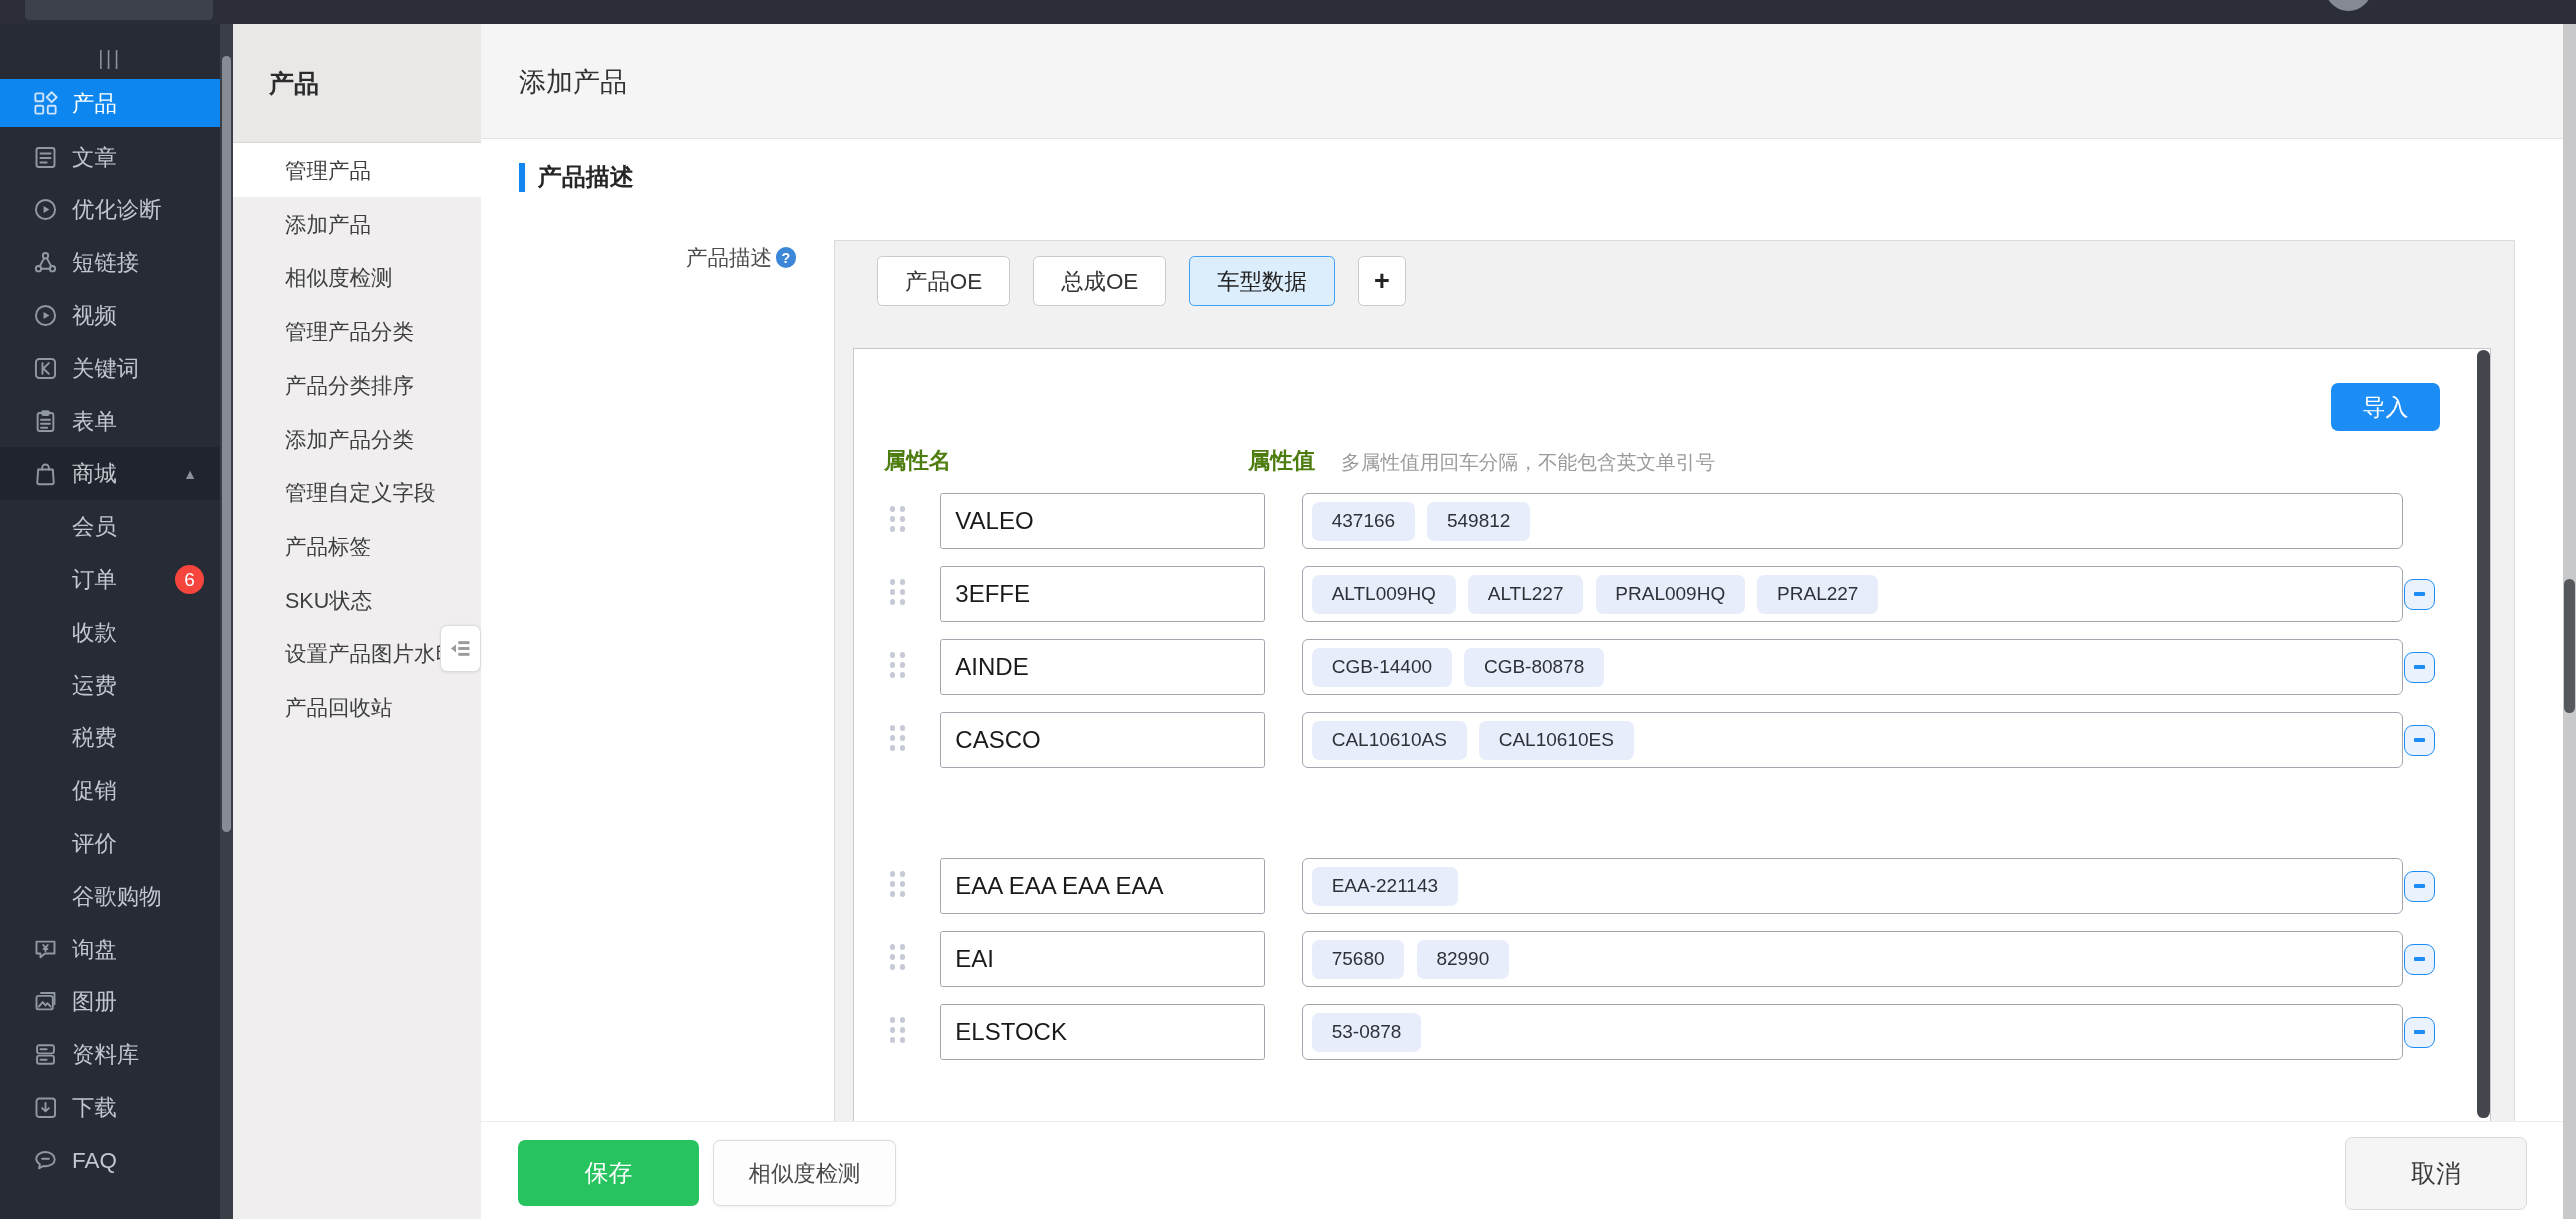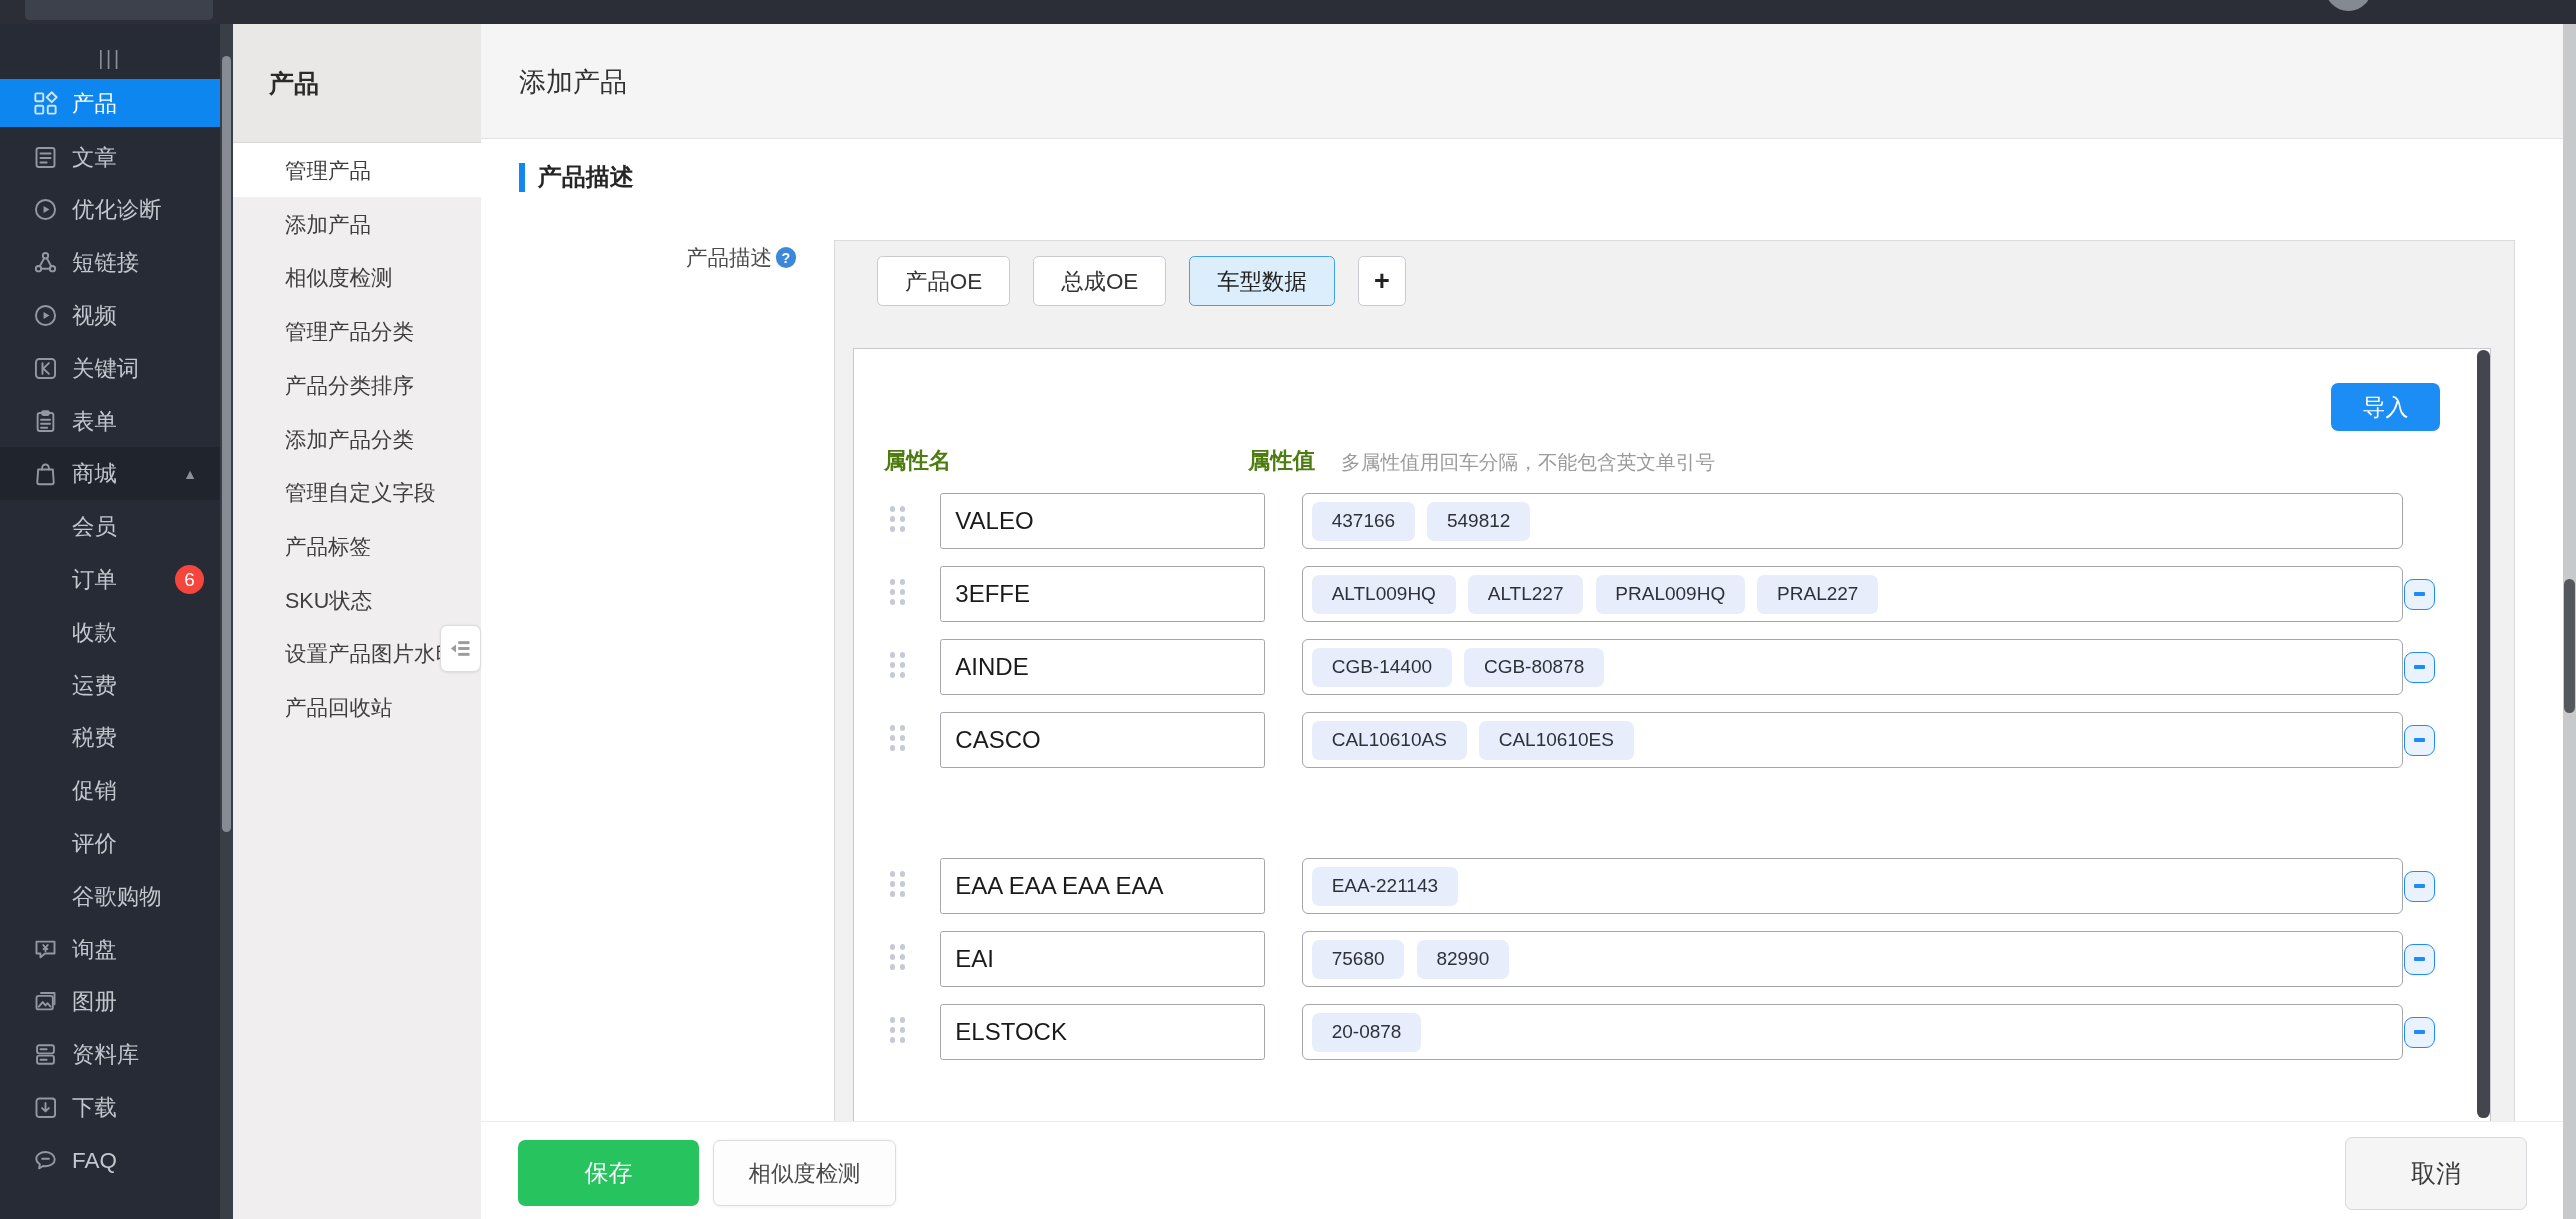--- a/index.html
+++ b/index.html
@@ -442,21 +442,21 @@
           <span class="drag">
             <i></i>
             <i></i>
             <i></i>
             <i></i>
             <i></i>
             <i></i>
           </span>
           <input class="name-in" value="ELSTOCK" style="">
           <div class="val-box">
-            <span class="chip">20-0878</span>
+            <span class="chip">53-0878</span>
           </div>
           <button class="minus-btn">
             <i></i>
           </button>
         </div>
       </div>
     <div class="inner-scroll"></div>
   </div>
 
   <div class="footer">

